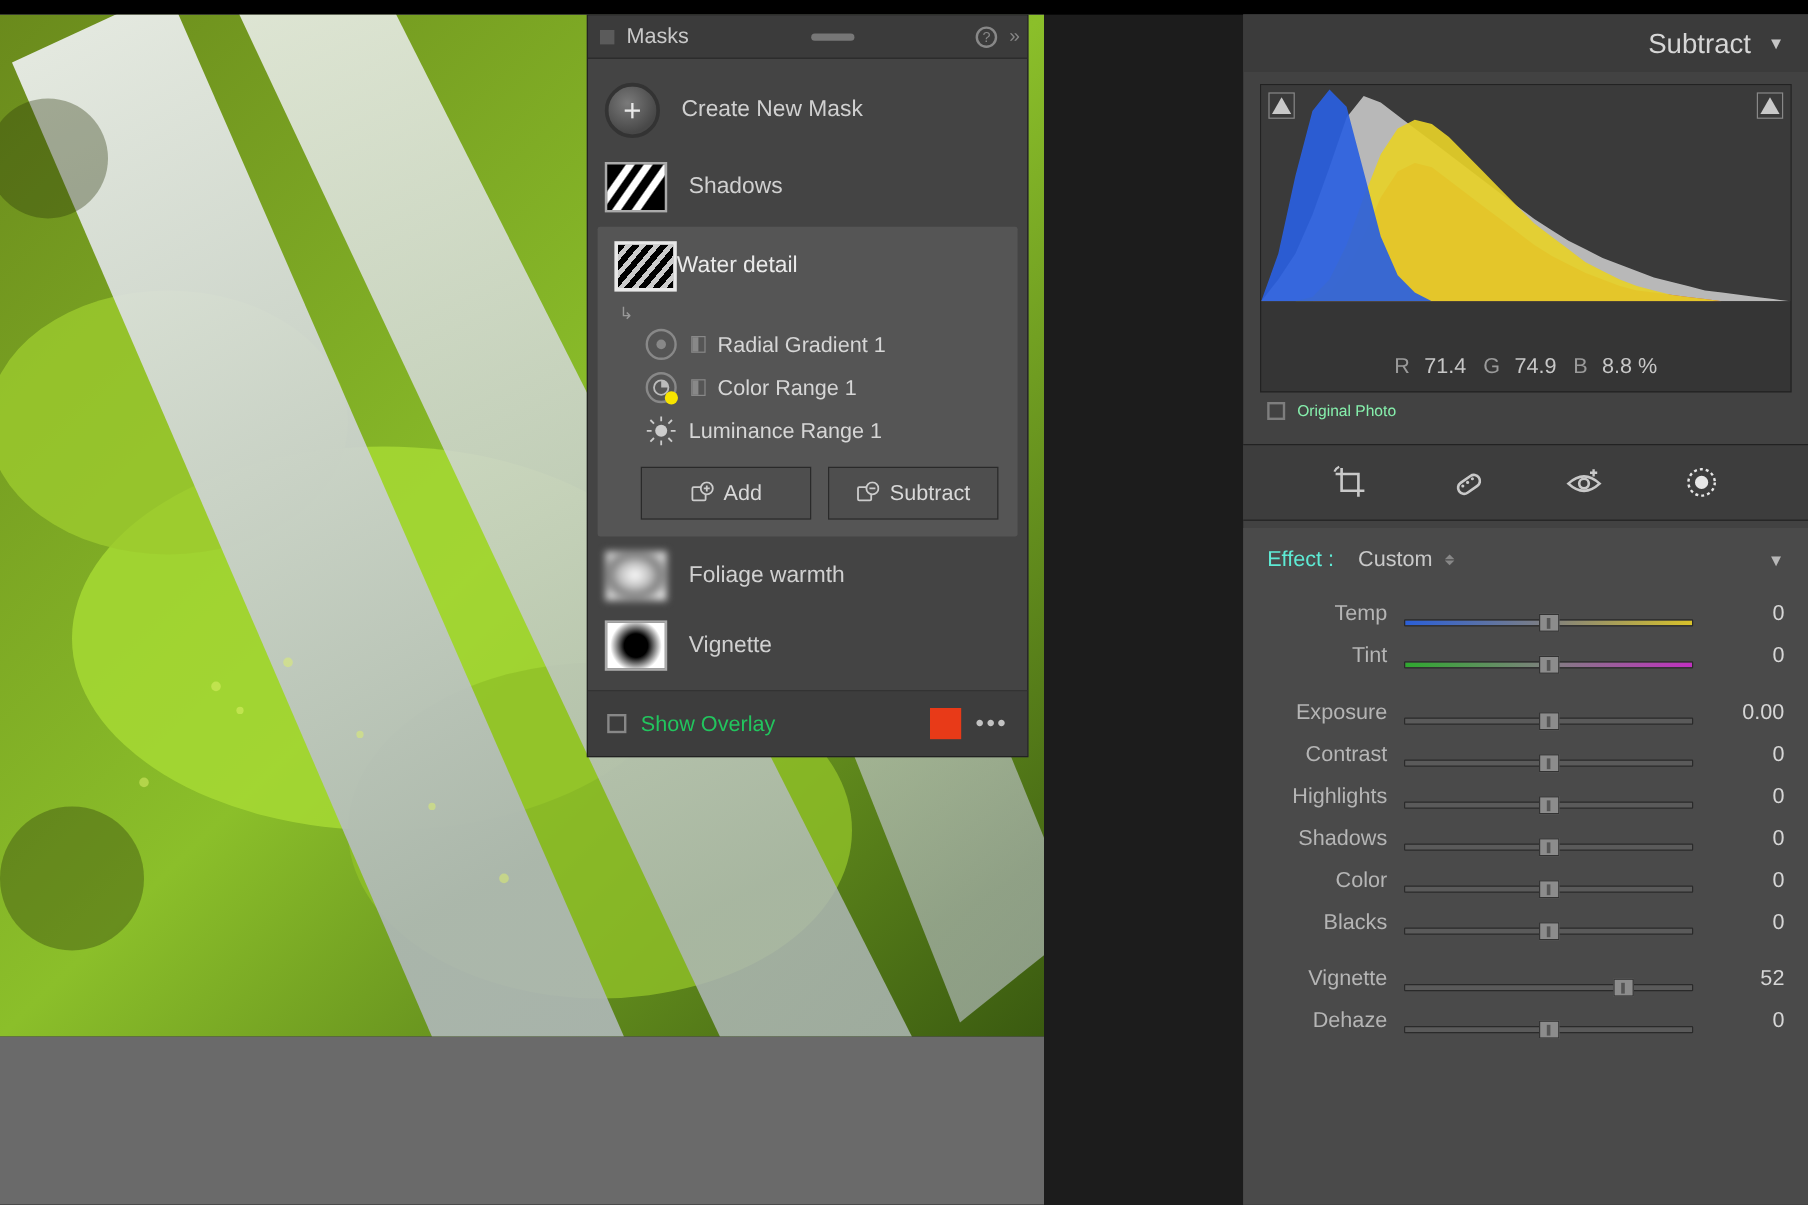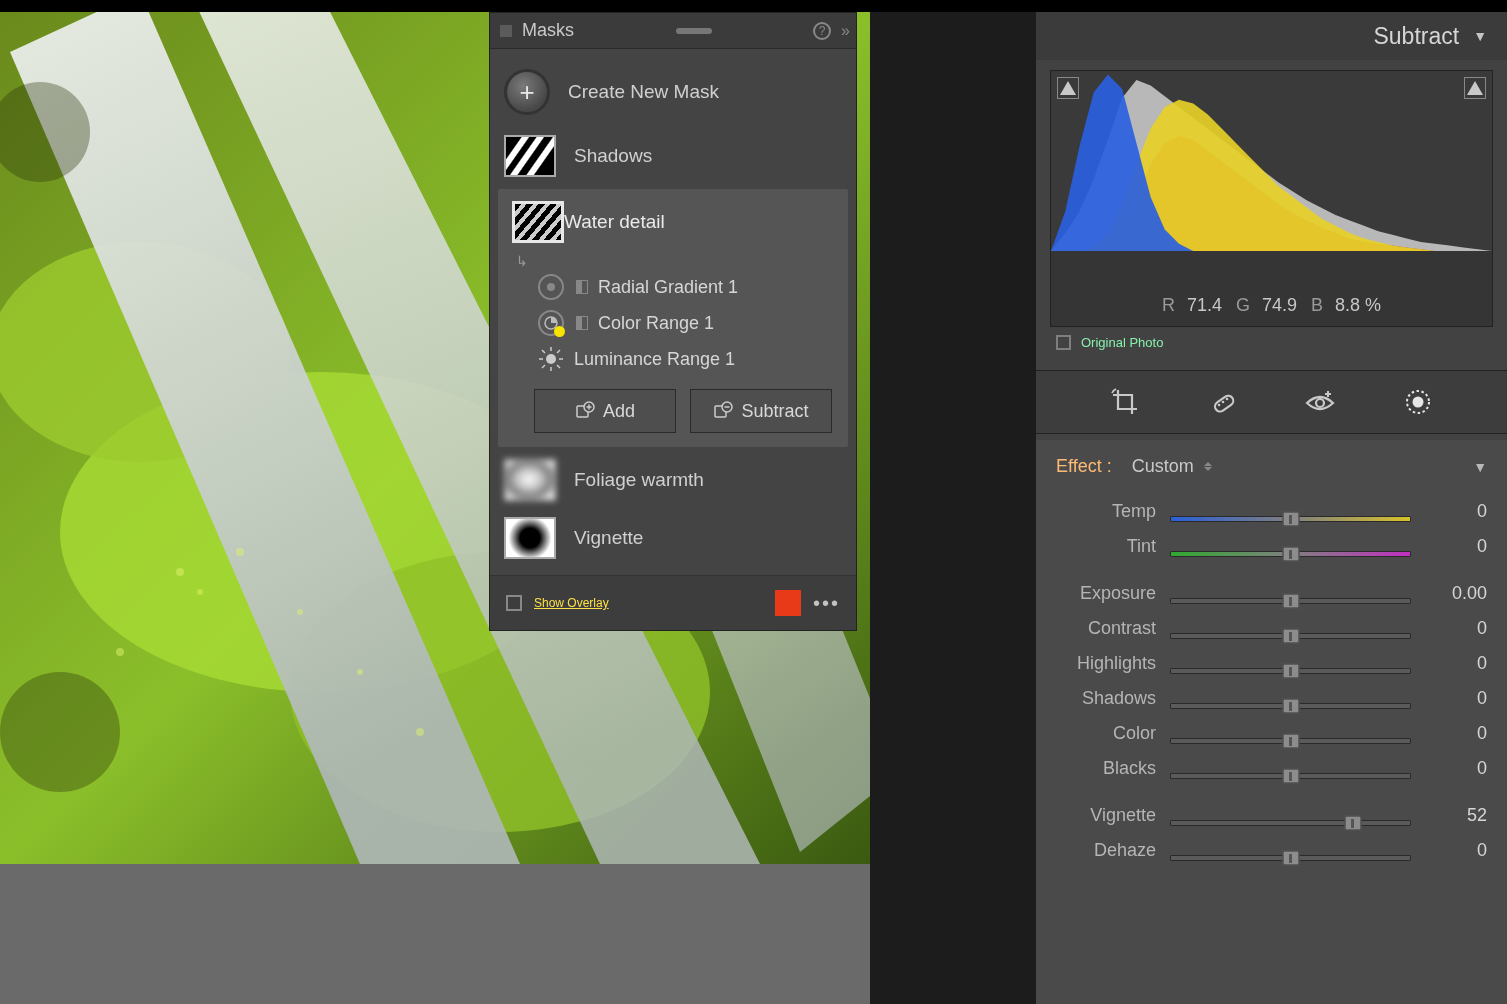--- a/index.html
+++ b/index.html
@@ -38,41 +38,41 @@
   .comp-item .ic.lum{border:none;}
   .comp-item .ic.color .dot{position:absolute;right:-3px;bottom:-3px;width:11px;height:11px;border-radius:50%;background:#f7e400;}
   .comp-item .side{width:12px;height:14px;border:1px solid #888;margin-left:2px;position:relative;}
   .comp-item .side::after{content:"";position:absolute;left:0;top:0;width:50%;height:100%;background:#888;}
   .comp-item .lab{font-size:18px;color:#d6d6d6;}
   .comp-item .lum svg{width:26px;height:26px;}
   .btn-row{display:flex;gap:14px;margin:12px 2px 2px 22px;}
   .btn{flex:1;height:44px;border:1px solid #2a2a2a;background:#4e4e4e;display:flex;align-items:center;justify-content:center;gap:8px;color:#d8d8d8;font-size:18px;cursor:pointer;}
   .masks-footer{display:flex;align-items:center;gap:12px;padding:14px 16px;border-top:1px solid #333;background:#3d3d3d;}
   .masks-footer .chk{width:16px;height:16px;border:2px solid #888;}
-  .masks-footer .lab{font-size:12px;color:#fde047;text-decoration:underline;}
+  .masks-footer .lab{font-size:18px;color:#22c55e;}
   .masks-footer .swatch{margin-left:auto;width:26px;height:26px;background:#e83a18;}
   .masks-footer .more{color:#c2c2c2;font-size:20px;letter-spacing:2px;cursor:pointer;}
   
   .right{position:absolute;right:0;top:0;width:471px;height:1004px;background:#424242;display:flex;flex-direction:column;}
   .hist-title{height:48px;display:flex;align-items:center;justify-content:flex-end;gap:14px;padding:0 20px;background:#3b3b3b;}
   .hist-title .t{font-size:23px;color:#d6d6d6;}
   .hist-title .tri{color:#c4c4c4;font-size:14px;}
   .hist-box{margin:10px 14px 4px;border:1px solid #222;background:#353535;}
   .hist-plot{height:180px;position:relative;background:#3a3a3a;}
   .hist-plot svg{width:100%;height:100%;display:block;}
   .hist-rgb{display:flex;justify-content:center;gap:14px;padding:10px 0;color:#c7c7c7;font-size:18px;margin-top:34px;}
   .hist-rgb .l{color:#9a9a9a;margin-right:2px;}
   .orig{display:flex;align-items:center;gap:10px;padding:4px 20px 14px;color:#86efac;font-size:13px;}
   .orig .chk{width:15px;height:15px;border:2px solid #7e7e7e;}
   .tool-strip{height:64px;border-top:1px solid #222;border-bottom:1px solid #222;background:#3d3d3d;display:flex;align-items:center;justify-content:space-around;padding:0 40px;margin-top:6px;}
   .tool-strip .tool{width:32px;height:32px;color:#c9c9c9;cursor:pointer;display:flex;align-items:center;justify-content:center;}
   .tool-strip .tool.active{color:#e8e8e8;}
   .effect-panel{flex:1;background:#4a4a4a;padding:12px 20px 0;margin-top:6px;}
   .effect-head{display:flex;align-items:center;gap:20px;padding:4px 0 10px;}
-  .effect-head .lab{color:#fdba74;font-size:18px;}
+  .effect-head .lab{color:#5eead4;font-size:18px;}
   .effect-head .val{color:#c9c9c9;font-size:18px;}
   .effect-head .dd{width:10px;height:10px;display:inline-flex;flex-direction:column;gap:1px;margin-left:4px;}
   .effect-head .dd span{display:block;width:0;height:0;border-left:4px solid transparent;border-right:4px solid transparent;}
   .effect-head .dd .u{border-bottom:4px solid #888;}
   .effect-head .dd .d{border-top:4px solid #888;}
   .effect-head .tri{margin-left:auto;color:#b8b8b8;font-size:14px;}
   .slider-row{display:flex;align-items:flex-end;gap:14px;height:35px;}
   .slider-row .lab{width:100px;text-align:right;color:#b5b5b5;font-size:18px;}
   .slider-row .track{flex:1;height:6px;background:#5a5a5a;border:1px solid #2a2a2a;position:relative;border-radius:1px;}
   .slider-row .track.temp{background:linear-gradient(90deg,#2a5fd8,#808080,#d8c22a);}

